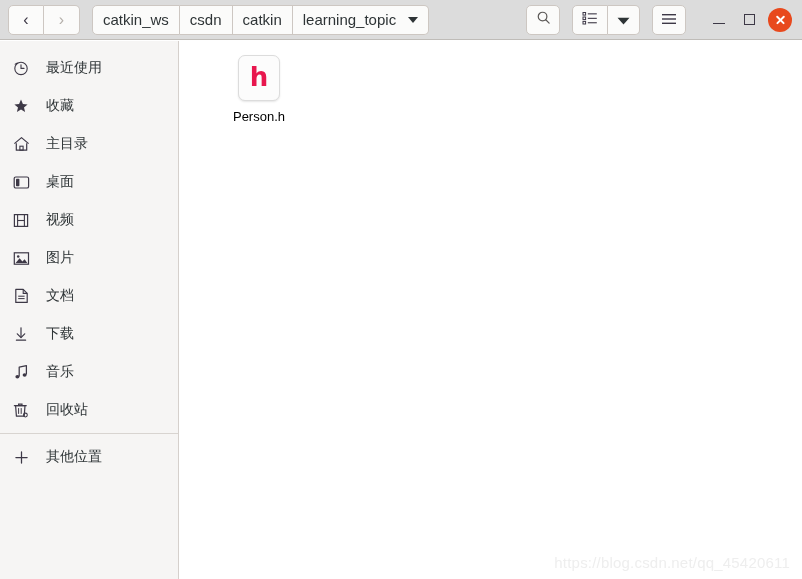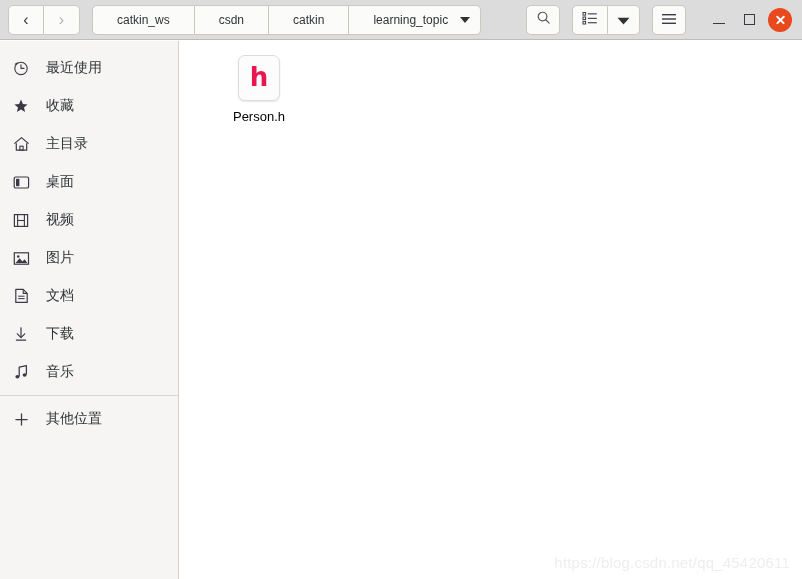--- a/index.html
+++ b/index.html
@@ -32,22 +32,22 @@
   .seg .btn:first-child { border-radius:5px 0 0 5px; border-left-width:1px; }
   .seg .btn:last-child { border-radius:0 5px 5px 0; }
 
   .navseg { margin-left: 8px; }
   .navseg .btn { width: 36px; }
   .chev { font-size: 16px; line-height: 1; }
   .chev.disabled { color: #b5b0ab; }
 
   .crumbs { margin-left: 12px; display:flex; height:30px; }
   .crumbs .btn {
-    padding: 0 24px;
-    font-size: 12px;
+    padding: 0 10px;
+    font-size: 15px;
     color: #2e3436;
     white-space: nowrap;
   }
   .crumbs .btn.lastcrumb { padding-right: 10px; }
   .caret {
     width: 0; height: 0;
     border-left: 5px solid transparent;
     border-right: 5px solid transparent;
     border-top: 6px solid #2e3436;
     margin-left: 12px;
@@ -343,20 +343,33 @@
       <span class="side-icon">
         <svg width="15" height="16" viewBox="0 0 15 16">
           <path d="M5.2 12.4 V3.1 L12.4 1.6 V10.6" stroke="#3d3846" stroke-width="1.25" fill="none" stroke-linejoin="round"></path>
           <ellipse cx="3.4" cy="12.7" rx="2.0" ry="1.7" fill="#3d3846"></ellipse>
           <ellipse cx="10.6" cy="11.0" rx="2.0" ry="1.7" fill="#3d3846"></ellipse>
         </svg>
       </span>
       <span class="side-label">音乐</span>
     </div>
 
+    <div class="side-item">
+      <span class="side-icon">
+        <svg width="16" height="16" viewBox="0 0 16 16" fill="none">
+          <path d="M2.6 3.7 H12.0 L11.2 14.1 H3.4 Z" stroke="#3d3846" stroke-width="1.2" stroke-linejoin="round"></path>
+          <line x1="1.4" y1="3.7" x2="13.2" y2="3.7" stroke="#3d3846" stroke-width="1.3" stroke-linecap="round"></line>
+          <path d="M5.6 3.6 V2.1 H9.0 V3.6" stroke="#3d3846" stroke-width="1.15"></path>
+          <line x1="5.6" y1="6.1" x2="5.6" y2="11.9" stroke="#3d3846" stroke-width="1.0"></line>
+          <line x1="8.2" y1="6.1" x2="8.2" y2="11.9" stroke="#3d3846" stroke-width="1.0"></line>
+          <circle cx="12.4" cy="13.0" r="1.9" stroke="#3d3846" stroke-width="1.05" fill="none"></circle>
+        </svg>
+      </span>
+      <span class="side-label">回收站</span>
+    </div>
 
     <div class="side-sep"></div>
 
     <div class="side-item">
       <span class="side-icon">
         <svg width="15" height="15" viewBox="0 0 15 15">
           <line x1="7.5" y1="1.9" x2="7.5" y2="13.1" stroke="#3d3846" stroke-width="1.25" stroke-linecap="round"></line>
           <line x1="1.9" y1="7.5" x2="13.1" y2="7.5" stroke="#3d3846" stroke-width="1.25" stroke-linecap="round"></line>
         </svg>
       </span>

